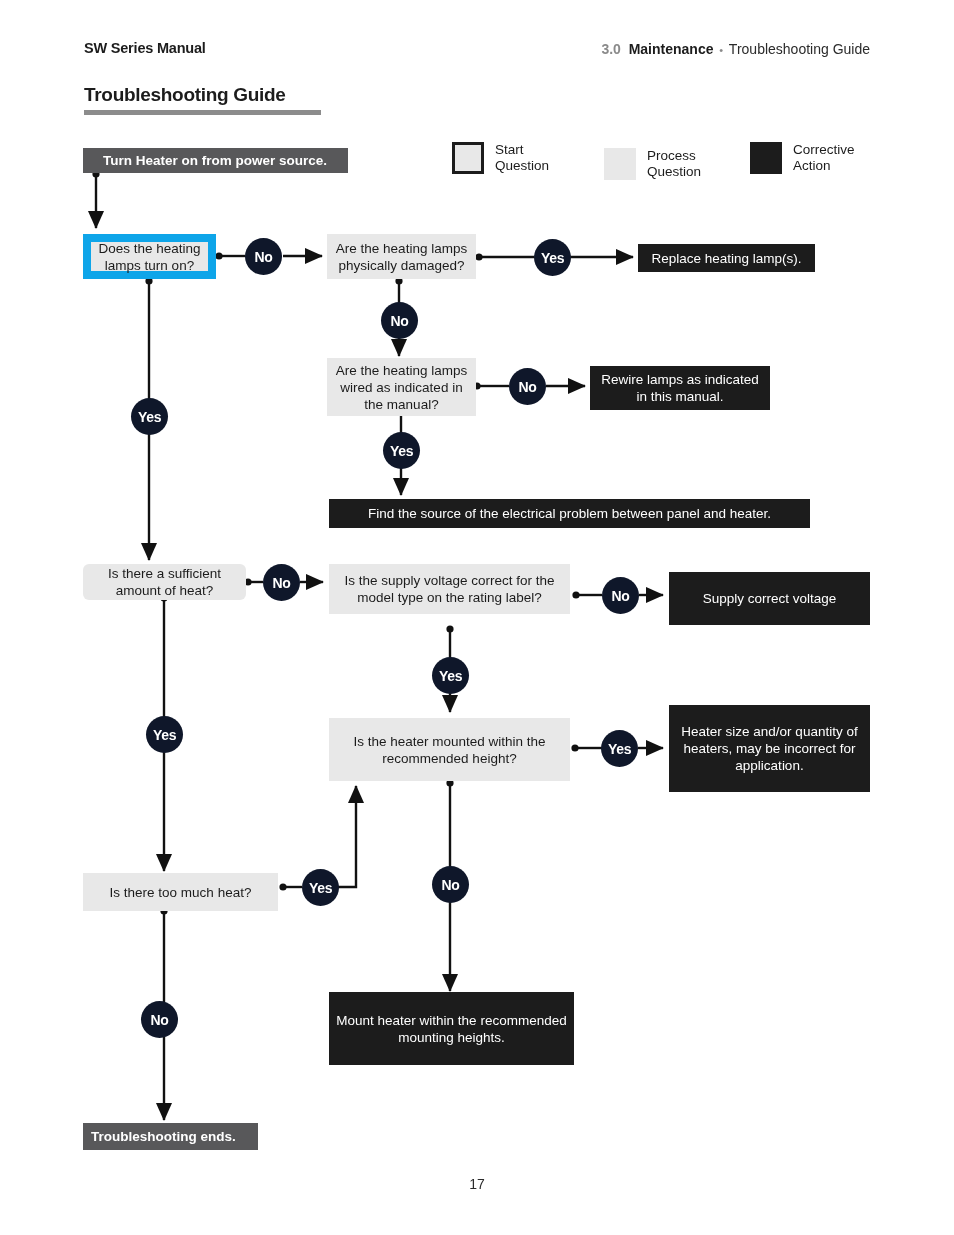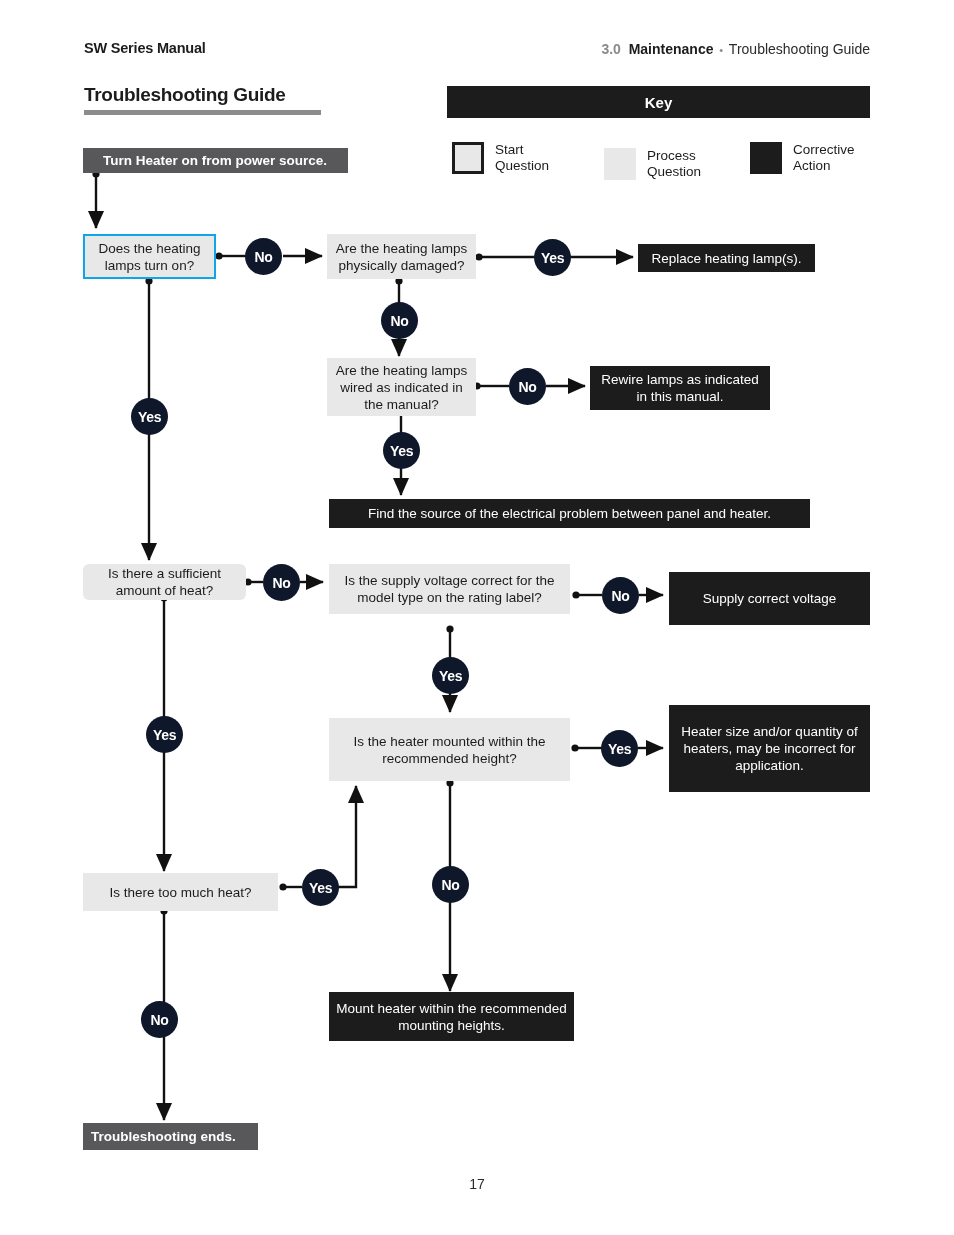--- a/index.html
+++ b/index.html
@@ -46,21 +46,21 @@
   .key-sw{width:32px;height:32px;flex:0 0 auto;}
   .sw-start{background:#e8e8e8;border:3px solid #1c1c1c;width:26px;height:26px;}
   .sw-proc{background:#e8e8e8;}
   .sw-corr{background:#1c1c1c;}
   .key-lbl{font-size:13.5px;line-height:16px;margin-left:11px;color:#1c1c1c;}
 
   
   .node{position:absolute;display:flex;align-items:center;justify-content:center;
         text-align:center;box-sizing:border-box;}
   .n-proc{background:#e8e8e8;color:#1c1c1c;font-size:13.5px;line-height:17px;}
-  .n-start{background:#e8e8e8;color:#1c1c1c;border:2px solid #0ea5e9;
+  .n-start{background:#e8e8e8;color:#1c1c1c;border:8px solid #0ea5e9;
            font-size:13.5px;line-height:17px;}
   .n-corr{background:#1c1c1c;color:#ffffff;font-size:13.5px;line-height:17px;}
   .n-gray{background:#58585a;color:#ffffff;font-size:13.5px;font-weight:bold;
           line-height:17px;justify-content:flex-start;padding-left:8px;}
   .n-pad{padding:2px 7px;}
 
   
   .badge{
     position:absolute;border-radius:50%;background:#0f172a;color:#ffffff;
     display:flex;align-items:center;justify-content:center;
@@ -86,23 +86,20 @@
   <div class="hdr-right">
     <span class="sec">3.0</span>
     <span>&nbsp;</span><span class="secname">Maintenance</span>
     <span class="bullet">•</span>
     <span class="crumb">Troubleshooting Guide</span>
   </div>
 
   <div class="title">Troubleshooting Guide</div>
   <div class="title-rule"></div>
 
-  <div class="key-bar">
-    <span>Key</span>
-  </div>
 
   <div class="key-items">
 
     <div class="key-item" style="left:5px;top:2px;">
       <span class="key-sw sw-start"></span>
       <span class="key-lbl">
         <span>Start</span><br>
         <span>Question</span>
       </span>
     </div>
@@ -212,21 +209,21 @@
   <div class="node n-proc n-pad" style="left:329px;top:564px;width:241px;height:50px;">Is the supply voltage correct for the model type on the rating label?</div>
 
   <div class="node n-corr n-pad" style="left:669px;top:572px;width:201px;height:53px;">Supply correct voltage</div>
 
   <div class="node n-proc n-pad" style="left:329px;top:718px;width:241px;height:63px;">Is the heater mounted within the recommended height?</div>
 
   <div class="node n-corr n-pad" style="left:669px;top:705px;width:201px;height:87px;">Heater size and/or quantity of heaters, may be incorrect for application.</div>
 
   <div class="node n-proc n-pad" style="left:83px;top:873px;width:195px;height:38px;">Is there too much heat?</div>
 
-  <div class="node n-corr n-pad" style="left:329px;top:992px;width:245px;height:49px;">Mount heater within the recommended mounting heights.</div>
+  <div class="node n-corr n-pad" style="left:329px;top:992px;width:245px;height:73px;">Mount heater within the recommended mounting heights.</div>
 
   <div class="node n-gray" style="left:83px;top:1123px;width:175px;height:27px;">Troubleshooting ends.</div>
 
   <div class="badge" style="left:245px;top:238px;width:37px;height:37px;">No</div>
 
   <div class="badge" style="left:534px;top:239px;width:37px;height:37px;">Yes</div>
 
   <div class="badge" style="left:381px;top:302px;width:37px;height:37px;">No</div>
 
   <div class="badge" style="left:509px;top:368px;width:37px;height:37px;">No</div>

